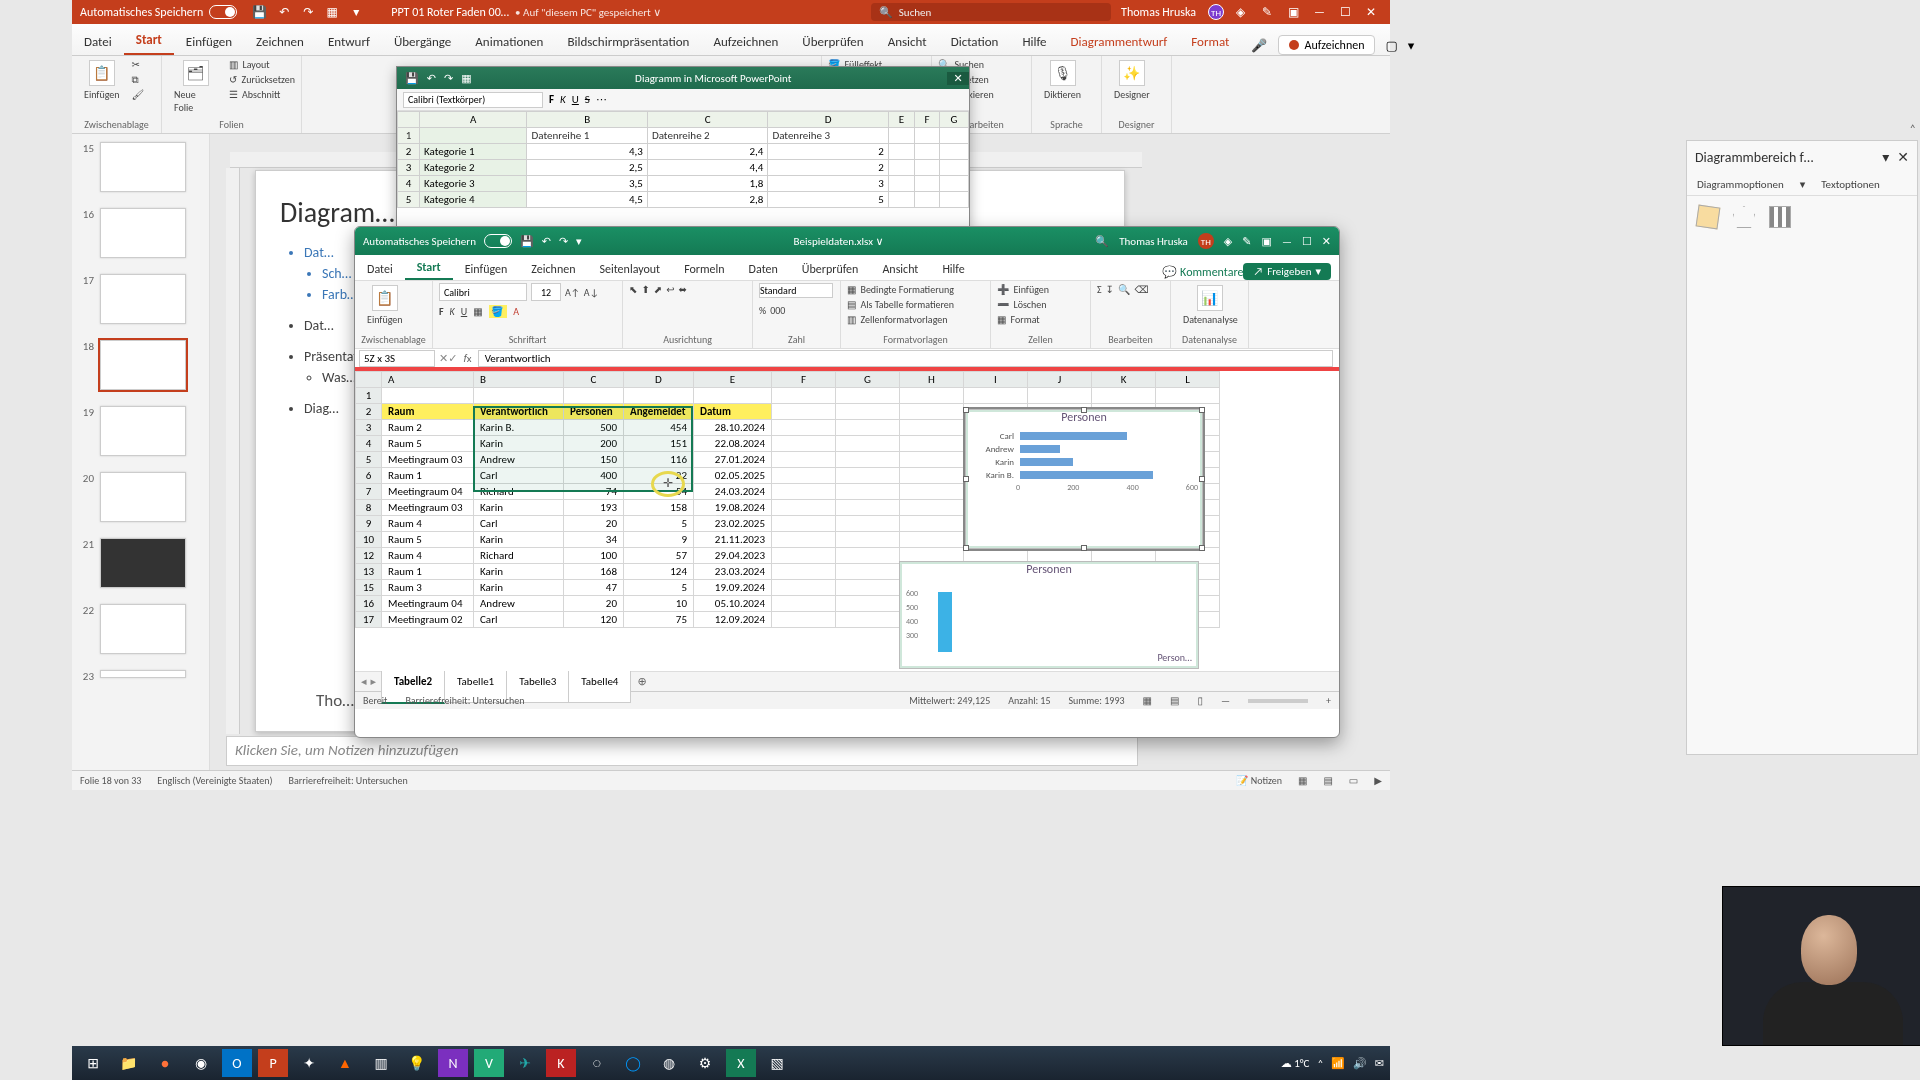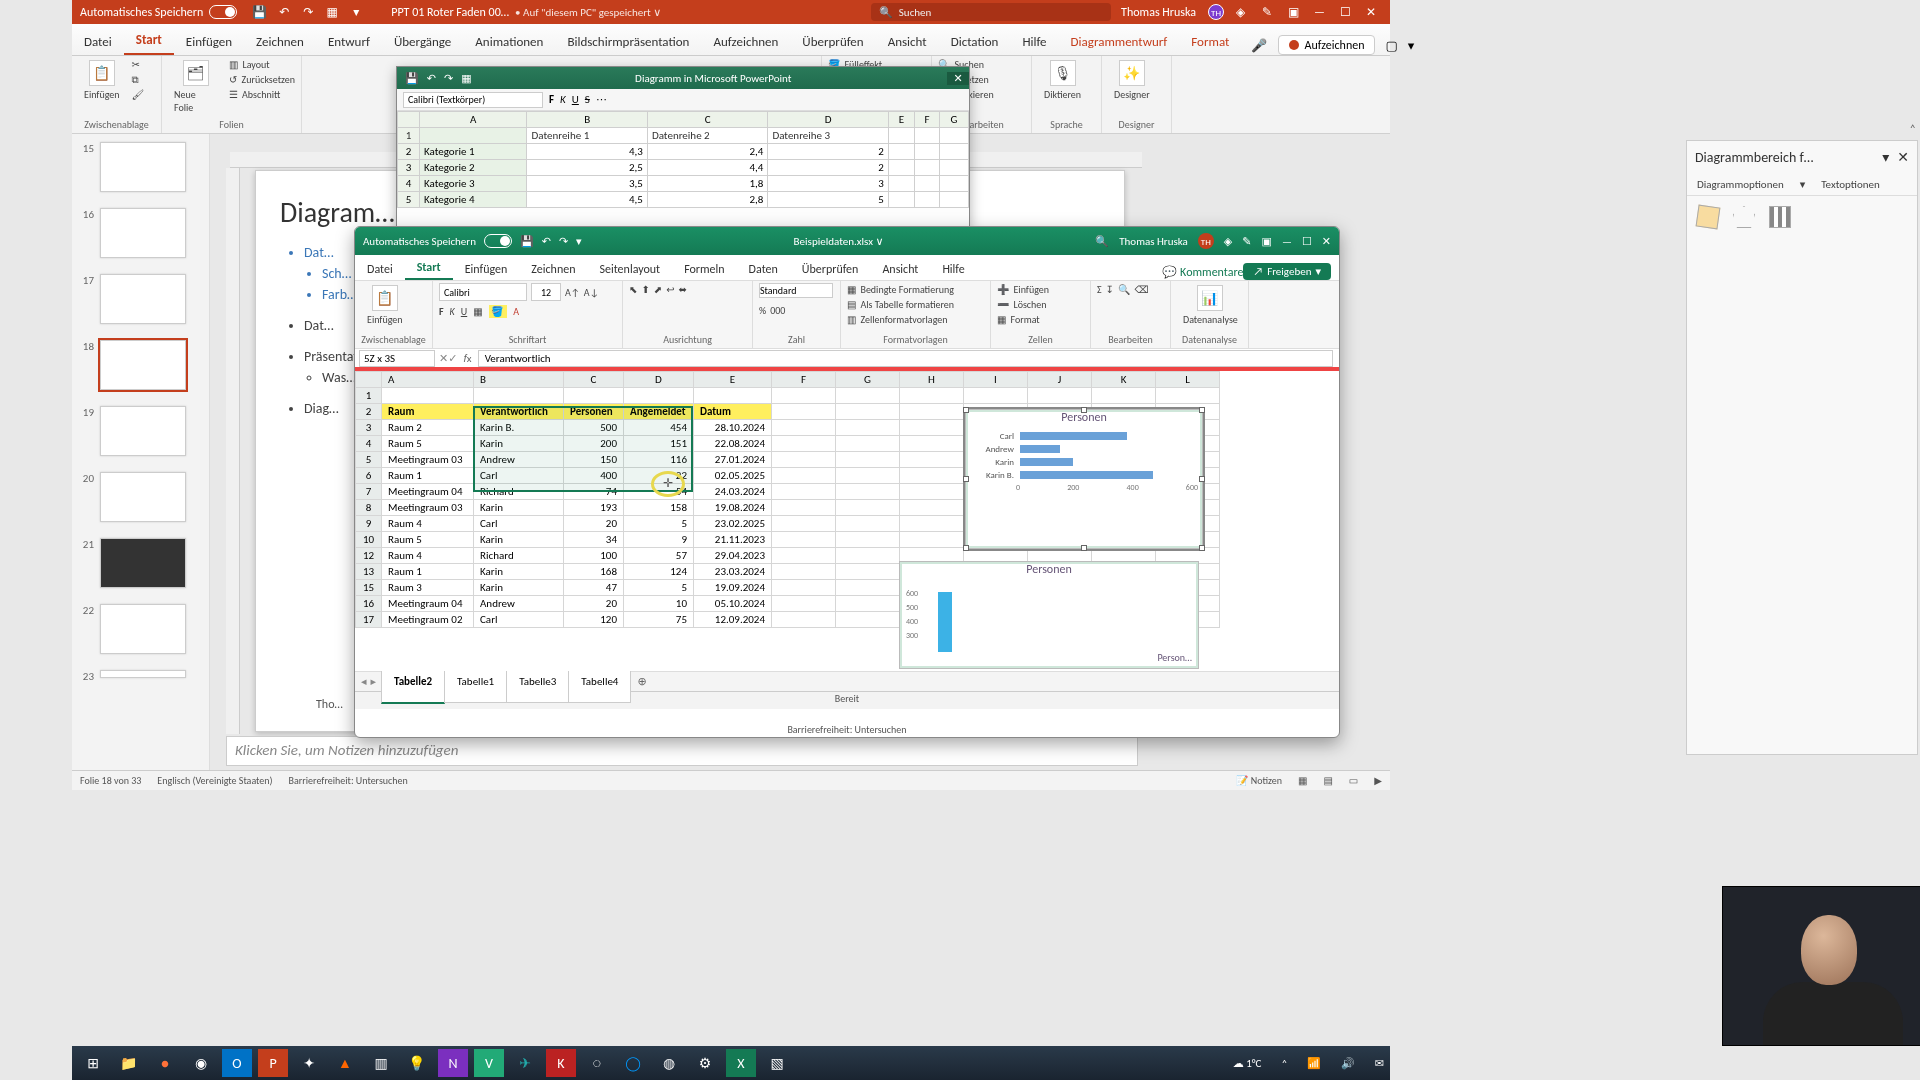--- a/index.html
+++ b/index.html
@@ -142,27 +142,27 @@
 .axis{display:flex;justify-content:space-between;font-size:8px;color:#777;margin:0 4px 2px 50px;}
 
 
 .sheettabs{height:20px;background:#f4f4f4;display:flex;align-items:center;font-size:11px;border-top:1px solid #ddd;}
 .sheettabs .nav{display:flex;gap:4px;padding:0 6px;color:#888;}
 .sheettabs .stab{padding:14px 12px;border:1px solid #ccc;background:#fff;margin-left:-1px;cursor:pointer;}
 .sheettabs .stab.active{border-bottom:2px solid #147a54;font-weight:600;}
 .sheettabs .plus{padding:2px 6px;color:#666;}
 
 
-.xl-status{height:18px;background:#f3f3f3;border-top:1px solid #ccc;display:flex;align-items:center;gap:18px;font-size:10px;color:#555;padding:0 8px;flex-direction:column;}
+.xl-status{height:18px;background:#f3f3f3;border-top:1px solid #ccc;display:flex;align-items:center;gap:18px;font-size:10px;color:#555;padding:0 8px;}
 .xl-status .spacer{flex:1;}
 
 
 .taskbar{position:absolute;left:72px;bottom:0;width:1318px;height:34px;background:linear-gradient(#2a3a4a,#1a2430);display:flex;align-items:center;padding:0 6px;gap:6px;}
 .taskbar .tbtn{width:30px;height:28px;display:flex;align-items:center;justify-content:center;font-size:14px;color:#fff;}
-.taskbar .tray{margin-left:auto;display:flex;align-items:center;gap:20px;color:#fff;font-size:11px;}
+.taskbar .tray{margin-left:auto;display:flex;align-items:center;gap:8px;color:#fff;font-size:11px;}
 
 
 .webcam{position:absolute;right:-2px;bottom:34px;width:200px;height:160px;background:#20232a;z-index:40;border:1px solid #000;overflow:hidden;}
 .webcam .head{position:absolute;left:78px;top:28px;width:56px;height:70px;border-radius:48% 48% 45% 45%;background:radial-gradient(circle at 40% 30%, #dcb79a, #9c7258);}
 .webcam .body{position:absolute;left:40px;top:95px;width:140px;height:80px;background:#222;border-radius:40px 40px 0 0;}
 
 
 .half{height:8px!important;}
 
 
@@ -358,21 +358,21 @@
     <ul style="margin-top:14px;">
       <li>Dat…</li>
     </ul>
     <ul style="margin-top:14px;">
       <li>Präsentati…</li>
       <li style="margin-left:18px;list-style:circle">Was…</li>
     </ul>
     <ul style="margin-top:14px;">
         <li>Diag…</li>
       </ul>
-    <div style="position:absolute;left:60px;bottom:20px;font-size:12px;color:#555;">Tho…</div>
+    <div style="position:absolute;left:60px;bottom:20px;font-size:17px;color:#555;">Tho…</div>
   </div>
 </div>
 
 <div class="notes-area"><span>Klicken Sie, um Notizen hinzuzufügen</span></div>
 
 <div class="ppt-status">
   <span>Folie 18 von 33</span>
   <span>Englisch (Vereinigte Staaten)</span>
   <span>Barrierefreiheit: Untersuchen</span>
   <span class="spacer"></span>

